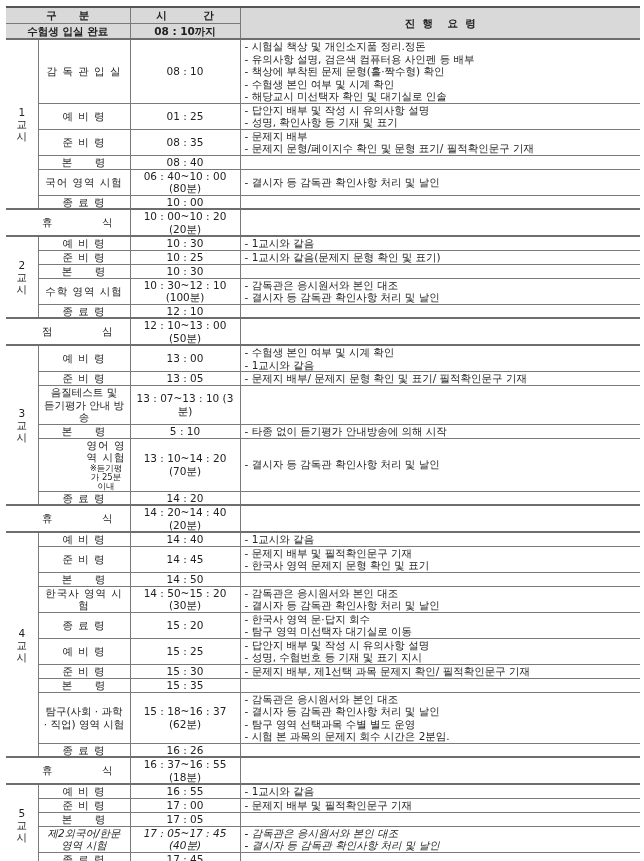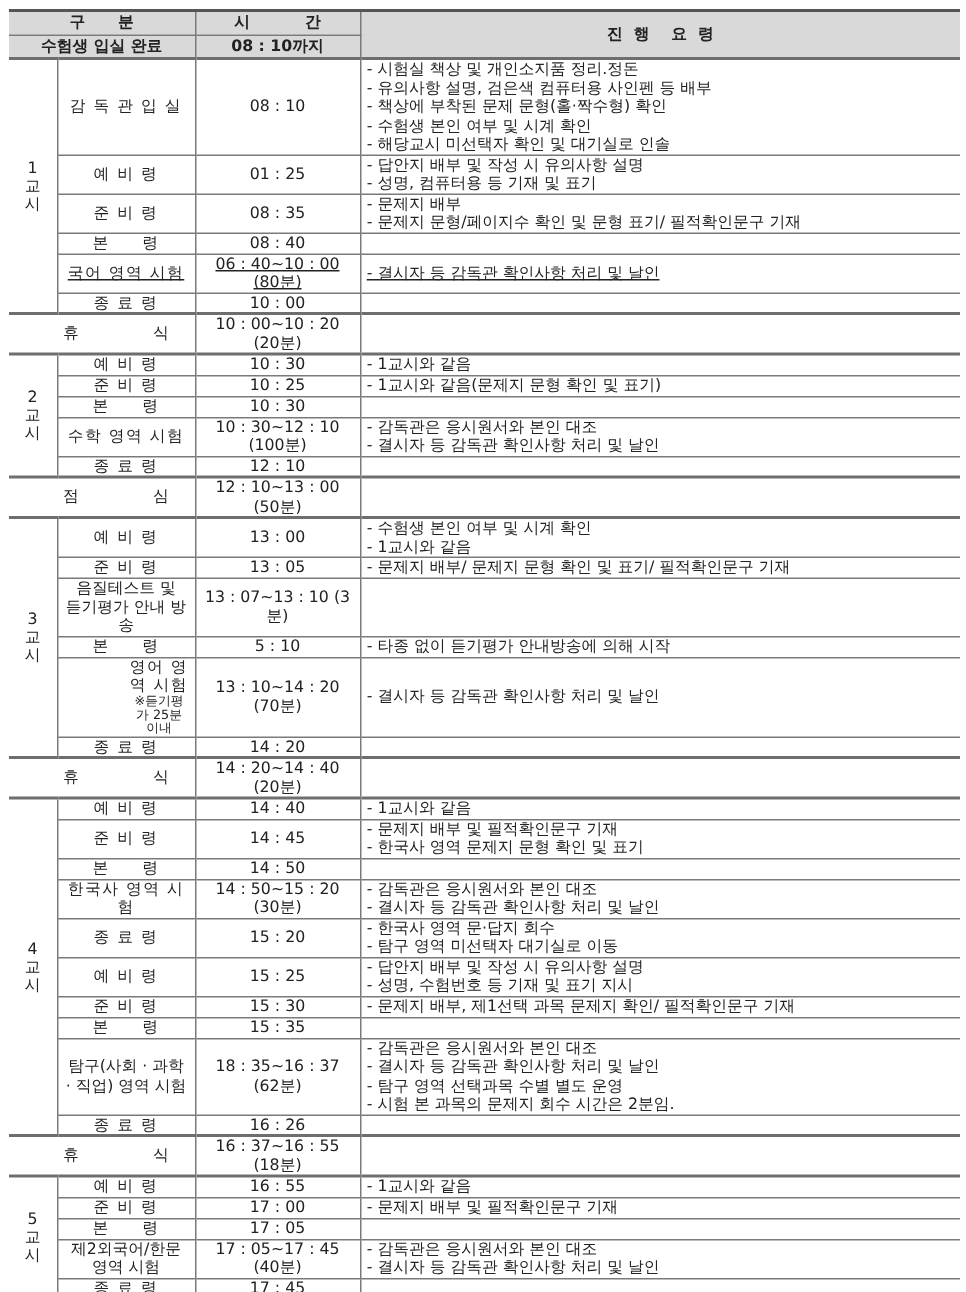--- a/index.html
+++ b/index.html
@@ -58,37 +58,37 @@
             <div>- 책상에 부착된 문제 문형(홀·짝수형) 확인</div>
             <div>- 수험생 본인 여부 및 시계 확인</div>
             <div>- 해당교시 미선택자 확인 및 대기실로 인솔</div>
           </td>
         </tr>
         <tr style="height: 26px;">
           <td class="cat" style="white-space: pre-wrap;"><div>예 비 령</div></td>
           <td class="time">01 : 25</td>
           <td class="desc">
             <div>- 답안지 배부 및 작성 시 유의사항 설명</div>
-            <div>- 성명, 컴퓨터용 등 기재 및 표기</div>
+            <div>- 성명, 확인사항 등 기재 및 표기</div>
           </td>
         </tr>
         <tr style="height: 26px;">
           <td class="cat" style="white-space: pre-wrap;"><div>준 비 령</div></td>
           <td class="time">08 : 35</td>
           <td class="desc">
             <div>- 문제지 배부</div>
             <div>- 문제지 문형/페이지수 확인 및 문형 표기/ 필적확인문구 기재</div>
           </td>
         </tr>
         <tr style="height: 14px;">
           <td class="cat" style="white-space: pre-wrap;"><div>본     령</div></td>
           <td class="time">08 : 40</td>
           <td class="desc"></td>
         </tr>
-        <tr style="height: 14px; text-decoration: underline;">
+        <tr style="height: 14px;">
           <td class="cat" style="white-space: pre-wrap;"><div>국어 영역 시험</div></td>
           <td class="time">06 : 40~10 : 00 (80분)</td>
           <td class="desc">
             <div>- 결시자 등 감독관 확인사항 처리 및 날인</div>
           </td>
         </tr>
         <tr style="height: 14px;">
           <td class="cat" style="white-space: pre-wrap;"><div>종 료 령</div></td>
           <td class="time">10 : 00</td>
           <td class="desc"></td>
@@ -245,21 +245,21 @@
             <div>- 문제지 배부, 제1선택 과목 문제지 확인/ 필적확인문구 기재</div>
           </td>
         </tr>
         <tr style="height: 14px;">
           <td class="cat" style="white-space: pre-wrap;"><div>본     령</div></td>
           <td class="time">15 : 35</td>
           <td class="desc"></td>
         </tr>
         <tr style="height: 50px;">
           <td class="cat" style="white-space: pre-wrap; letter-spacing: 0px; margin-left: 20px;"><div>탐구(사회 · 과학 · 직업) 영역 시험</div></td>
-          <td class="time">18 : 35~16 : 37 (62분)</td>
+          <td class="time">15 : 18~16 : 37 (62분)</td>
           <td class="desc">
             <div>- 감독관은 응시원서와 본인 대조</div>
             <div>- 결시자 등 감독관 확인사항 처리 및 날인</div>
             <div>- 탐구 영역 선택과목 수별 별도 운영</div>
             <div>- 시험 본 과목의 문제지 회수 시간은 2분임.</div>
           </td>
         </tr>
         <tr style="height: 14px;">
           <td class="cat" style="white-space: pre-wrap;"><div>종 료 령</div></td>
           <td class="time">16 : 26</td>
@@ -287,21 +287,21 @@
           <td class="time">17 : 00</td>
           <td class="desc">
             <div>- 문제지 배부 및 필적확인문구 기재</div>
           </td>
         </tr>
         <tr style="height: 14px;">
           <td class="cat" style="white-space: pre-wrap;"><div>본     령</div></td>
           <td class="time">17 : 05</td>
           <td class="desc"></td>
         </tr>
-        <tr style="height: 26px;">
+        <tr style="height: 26px; font-style: italic;">
           <td class="cat" style="white-space: pre-wrap; letter-spacing: 0px;"><div>제2외국어/한문 영역 시험</div></td>
           <td class="time">17 : 05~17 : 45 (40분)</td>
           <td class="desc">
             <div>- 감독관은 응시원서와 본인 대조</div>
             <div>- 결시자 등 감독관 확인사항 처리 및 날인</div>
           </td>
         </tr>
         <tr style="height: 14px;">
           <td class="cat" style="white-space: pre-wrap; border-bottom: 2px solid rgb(110, 110, 110);"><div>종 료 령</div></td>
           <td class="time" style="border-bottom: 2px solid rgb(110, 110, 110);">17 : 45</td>

